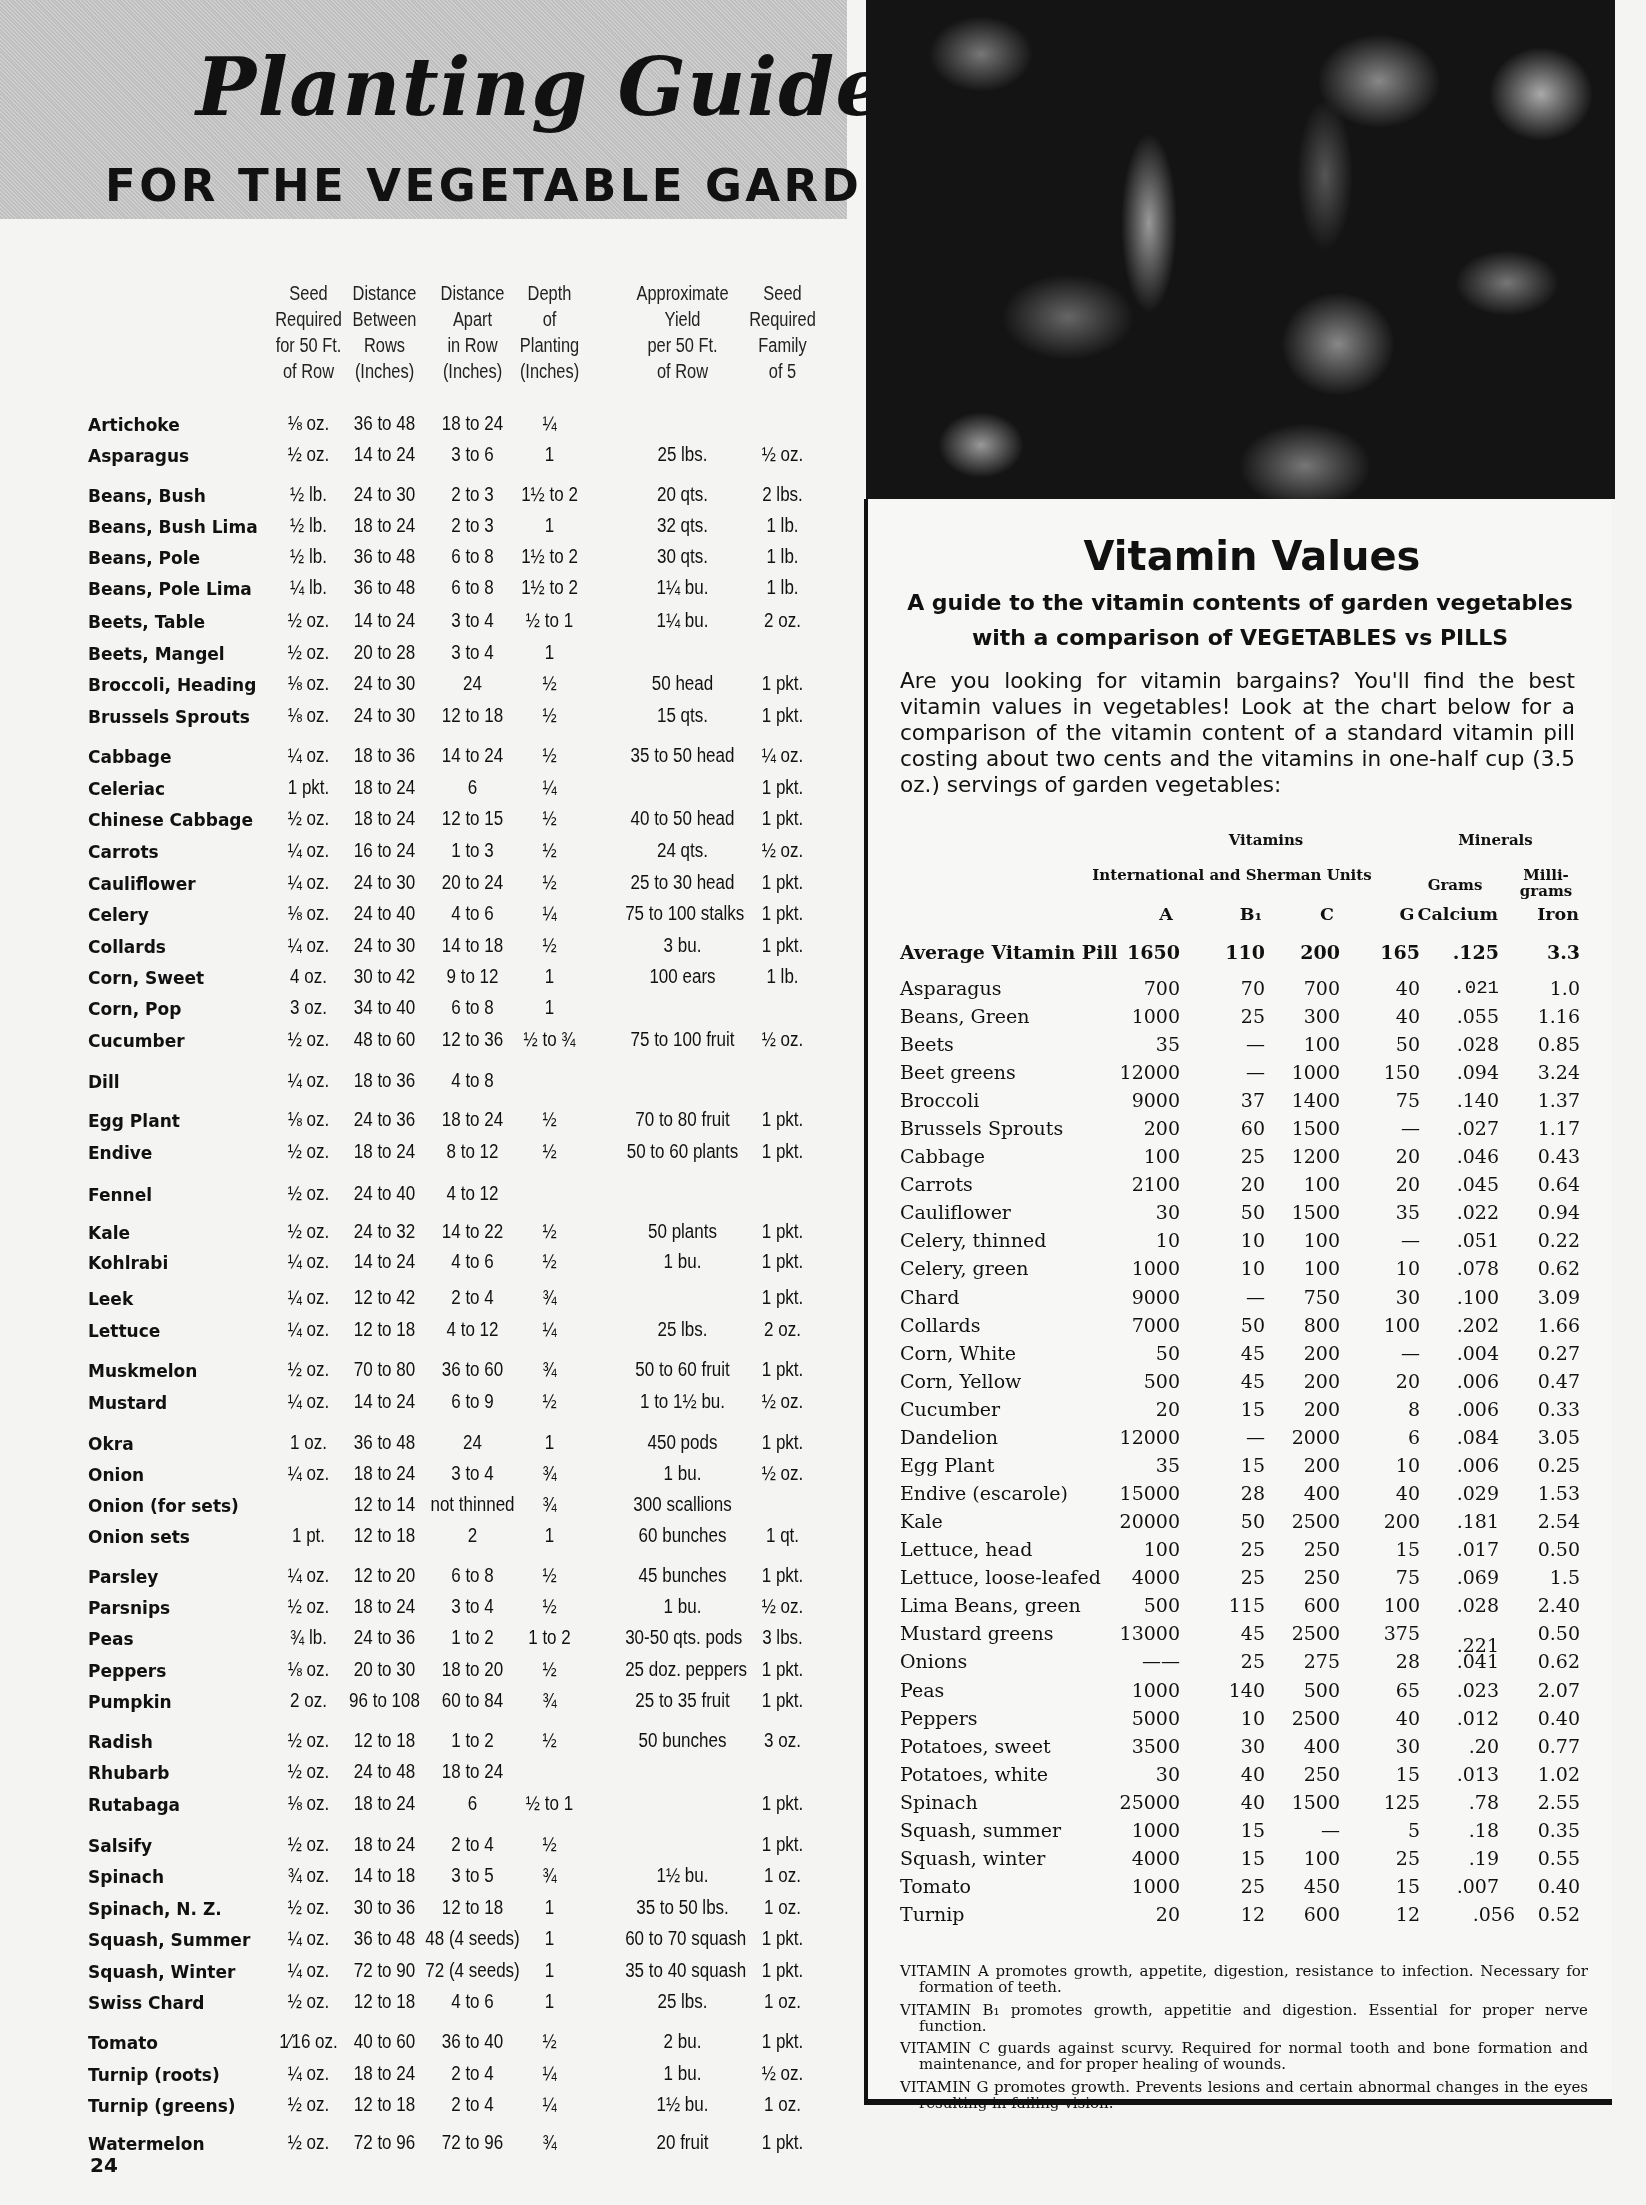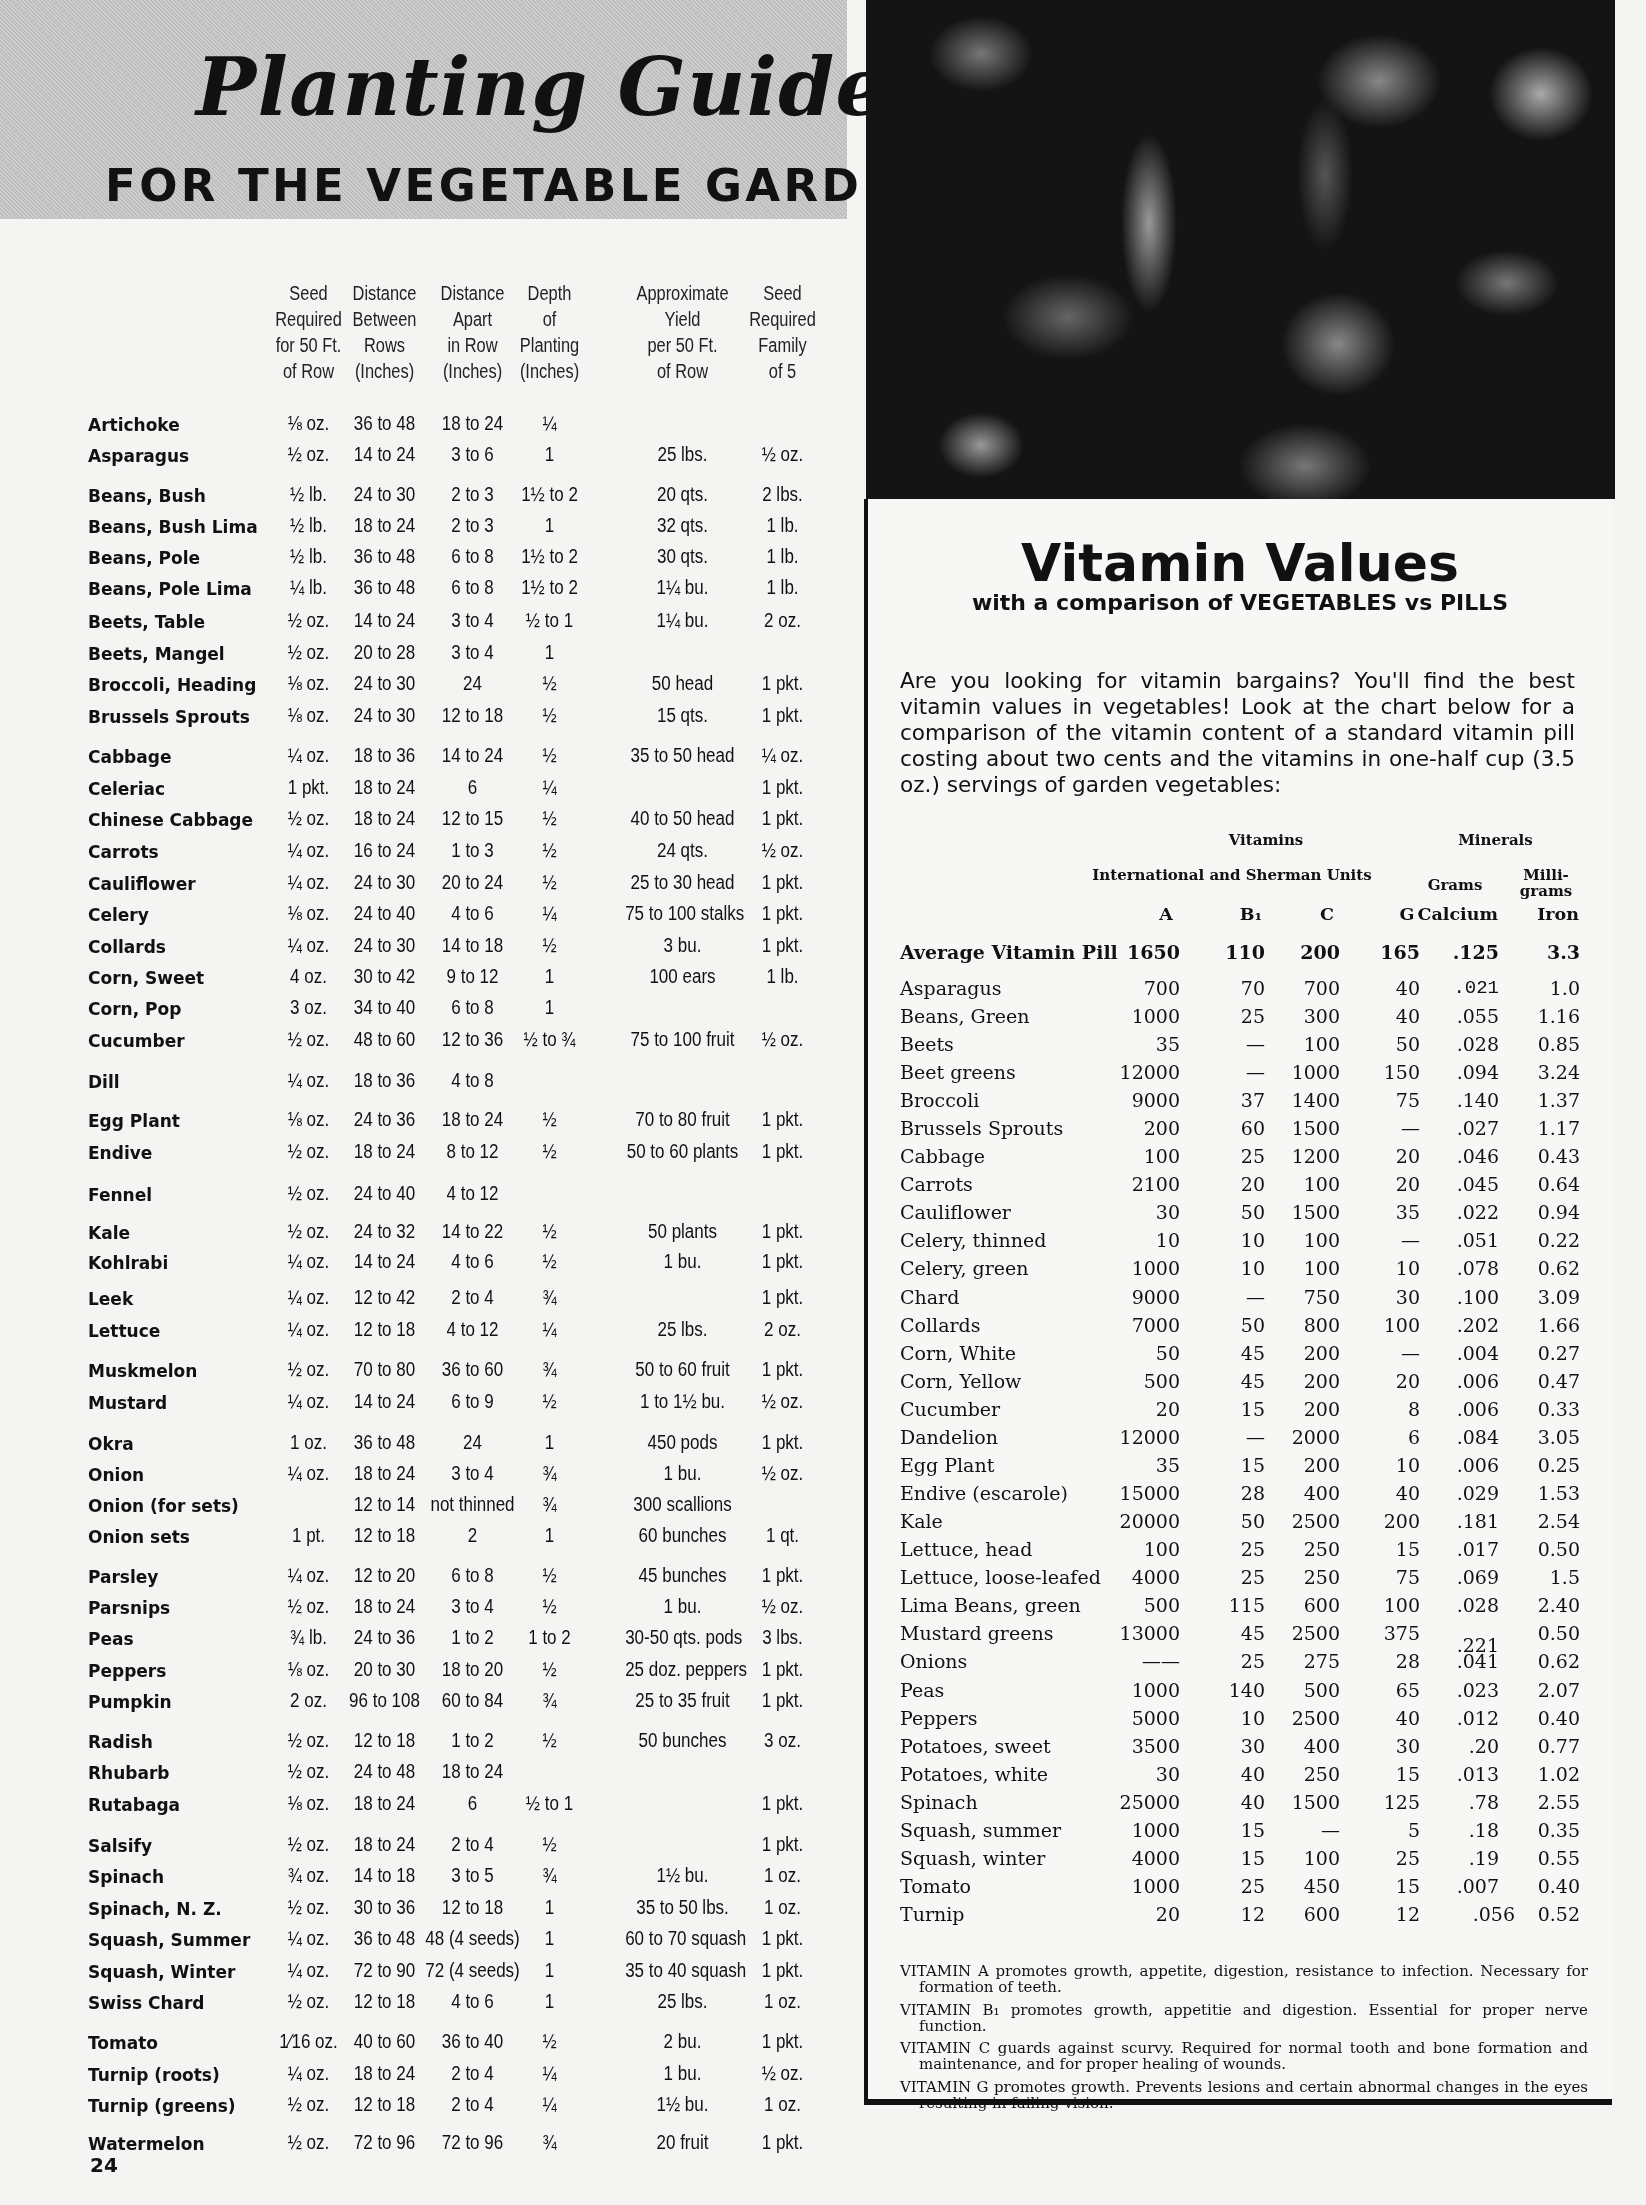--- a/index.html
+++ b/index.html
@@ -54,22 +54,22 @@
       radial-gradient(ellipse 61px 47px at 115px 445px, #999 0%, transparent 70%),
       radial-gradient(ellipse 74px 47px at 641px 283px, #777 0%, transparent 70%),
       radial-gradient(ellipse 94px 61px at 439px 466px, #777 0%, transparent 70%),
       #141414;
   }
   .vbox {
     position: absolute; left: 864px; top: 499px; width: 744px; height: 1600px;
     border-left: 4px solid #111; border-bottom: 6.7px solid #111; background: #f7f7f5;
   }
   .v-title {
-    position: absolute; left: 0; width: 100%; top: 34px; text-align: center;
-    font-family: "DejaVu Sans", sans-serif; font-weight: bold; font-size: 52px;
+    position: absolute; left: 12px; width: 100%; top: 34px; text-align: center;
+    font-family: "DejaVu Sans", sans-serif; font-weight: bold; font-size: 40px;
   }
   .v-sub {
     position: absolute; left: 0; width: 100%; top: 86px; text-align: center;
     font-family: "DejaVu Sans", sans-serif; font-weight: bold; font-size: 22px; line-height: 35px;
   }
   .v-intro {
     position: absolute; left: 32px; width: 675px; top: 169px;
     font-family: "DejaVu Sans", sans-serif; font-size: 21.6px; line-height: 26px; text-align: justify;
   }
   .vt {
@@ -593,20 +593,21 @@
     </div>
   </div>
 
 <div class="page-number">24</div>
 
 <div class="photo"></div>
 
 <div class="vbox">
   <div class="v-title">Vitamin Values</div>
   <div class="v-sub">
+    <div>A guide to the vitamin contents of garden vegetables</div>
     <div>with a comparison of VEGETABLES  vs  PILLS</div>
   </div>
   <div class="v-intro">Are you looking for vitamin bargains? You'll find the best vitamin values in vegetables! Look at the chart below for a comparison of the vitamin content of a standard vitamin pill costing about two cents and the vitamins in one-half cup (3.5 oz.) servings of garden vegetables:</div>
 
   <div class="vt" id="vt">
     <div class="hdr" style="left:297px; width:202px; top:333px;">Vitamins</div>
     <div class="hdr" style="left:513px; width:229px; top:333px;">Minerals</div>
     <div class="hdr" style="left:202px; width:324px; top:368px;">International and Sherman Units</div>
     <div class="hdr" style="left:540px; width:94px; top:378px;">Grams</div>
     <div class="hdr" style="left:634px; width:88px; top:368px; width:54px; left:651px;">Milli-grams</div>

